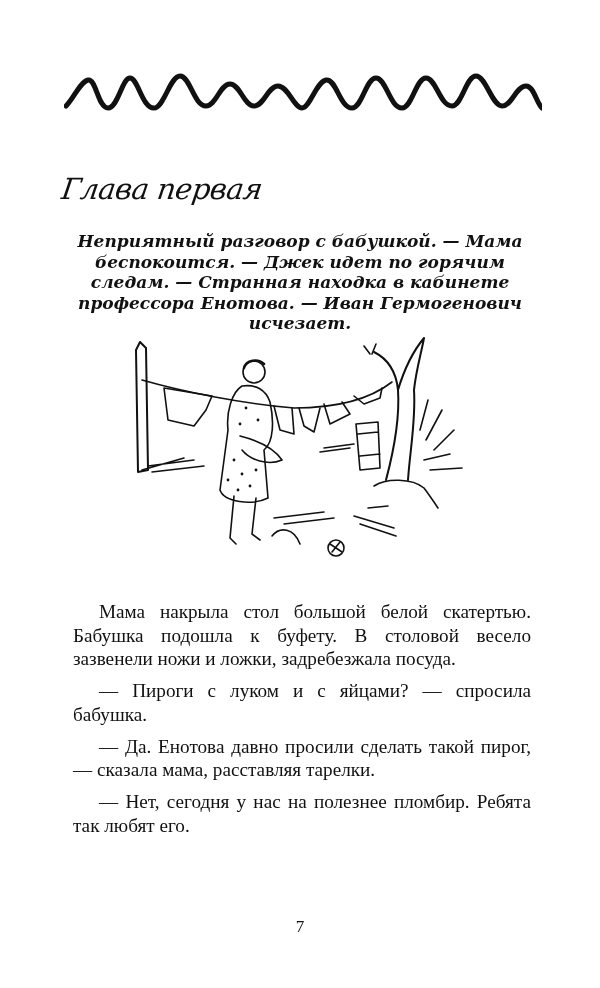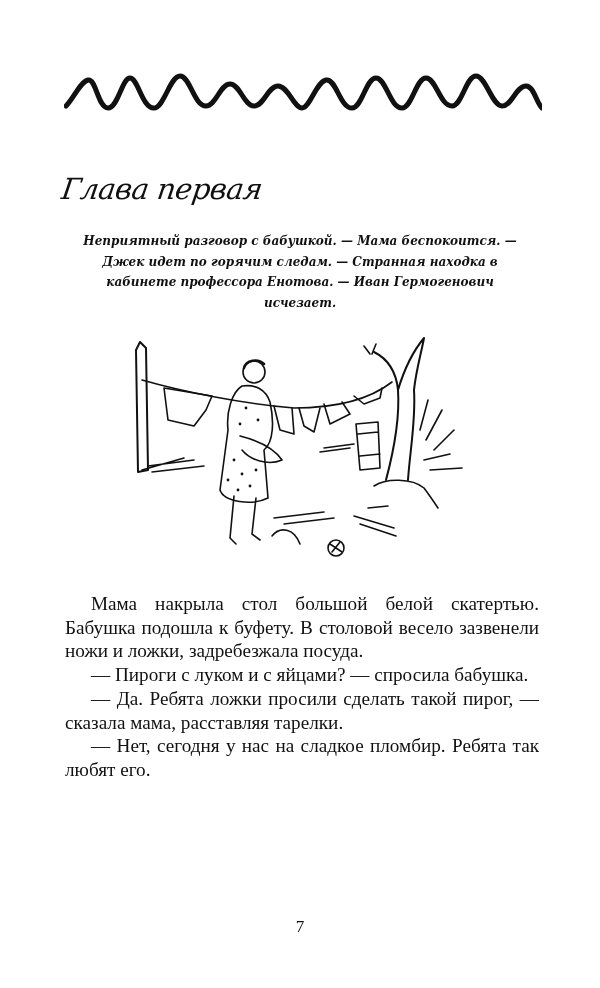--- a/index.html
+++ b/index.html
@@ -1,22 +1,22 @@
 <!DOCTYPE html>
 <html><head>
 <meta charset="utf-8">
 <style>
   html, body { margin: 0; padding: 0; background: #ffffff; }
   body { width: 600px; height: 988px; position: relative; overflow: hidden; font-family: "Liberation Serif", serif; color: #111; }
   .ornament { position: absolute; left: 64px; top: 68px; width: 478px; height: 50px; }
   .chapter-title { position: absolute; left: 62px; top: 172px; font-family: "DejaVu Serif", serif; font-style: italic; font-size: 29px; letter-spacing: -0.5px; color: #111; transform: skewX(-8deg); }
-  .synopsis { position: absolute; left: 70px; top: 231px; width: 460px; text-align: center; font-family: "DejaVu Serif", serif; font-style: italic; font-weight: bold; font-size: 12px; line-height: 20.5px; color: #111; }
+  .synopsis { position: absolute; left: 70px; top: 231px; width: 460px; text-align: center; font-family: "DejaVu Serif", serif; font-style: italic; font-weight: bold; font-size: 17px; line-height: 20.5px; color: #111; }
   .illustration { position: absolute; left: 124px; top: 330px; width: 340px; height: 230px; }
   .body-text { position: absolute; left: 65px; top: 592px; width: 474px; font-family: "Liberation Serif", serif; font-size: 19.2px; line-height: 23.7px; color: #111; }
-  .body-text p { margin: 0; text-indent: 26px; text-align: justify; text-align-last: left; font-family: Liberation Serif, serif; }
+  .body-text p { margin: 8px; text-indent: 26px; text-align: justify; text-align-last: left; font-family: Liberation Serif, serif; }
   .page-number { position: absolute; left: 0; width: 600px; top: 917px; text-align: center; font-family: "Liberation Serif", serif; font-size: 17px; color: #111; }
 </style>
 </head>
 <body>
 
 <svg class="ornament" viewBox="0 0 478 50" xmlns="http://www.w3.org/2000/svg">
   <path d="M2,38 C10,30 16,14 24,12 C32,10 34,40 44,40 C54,40 58,10 66,10 C74,10 78,40 90,40 C100,40 106,8 116,8 C126,8 130,38 142,38 C152,38 156,16 166,16 C176,16 180,38 190,38 C200,38 204,18 214,18 C224,18 230,40 238,40 C246,40 252,14 262,12 C272,10 276,40 288,40 C298,40 302,10 312,10 C322,10 326,40 338,40 C348,40 352,10 362,10 C372,10 376,38 388,38 C398,38 402,8 412,8 C422,8 428,38 438,38 C448,38 452,18 462,18 C470,18 472,34 478,40" fill="none" stroke="#111" stroke-width="5" stroke-linecap="round" stroke-linejoin="round"></path>
 </svg>
 
 <div class="chapter-title">Глава первая</div>
@@ -64,17 +64,17 @@
   <path d="M150,188 L200,182 M160,194 L210,188 M230,186 L270,198 M236,194 L272,206 M244,178 L264,176"></path>
   <path d="M148,206 C156,196 170,198 176,214"></path>
 
   <circle cx="212" cy="218" r="8"></circle>
   <path d="M206,214 L218,222 M208,222 L216,212"></path>
 </svg>
 
 <div class="body-text">
   <p>Мама накрыла стол большой белой скатертью. Бабушка подошла к буфету. В столовой весело зазвенели ножи и ложки, задребезжала посуда.</p>
   <p>— Пироги с луком и с яйцами? — спросила бабушка.</p>
-  <p>— Да. Ребята ложки просили сделать такой пирог, — сказала мама, расставляя тарелки.</p>
-  <p>— Нет, сегодня у нас на сладкое пломбир. Ребята так любят его.</p>
+  <p>— Да. Енотова давно просили сделать такой пирог, — сказала мама, расставляя тарелки.</p>
+  <p>— Нет, сегодня у нас на полезнее пломбир. Ребята так любят его.</p>
 </div>
 
 <div class="page-number">7</div>
 
 </body></html>

